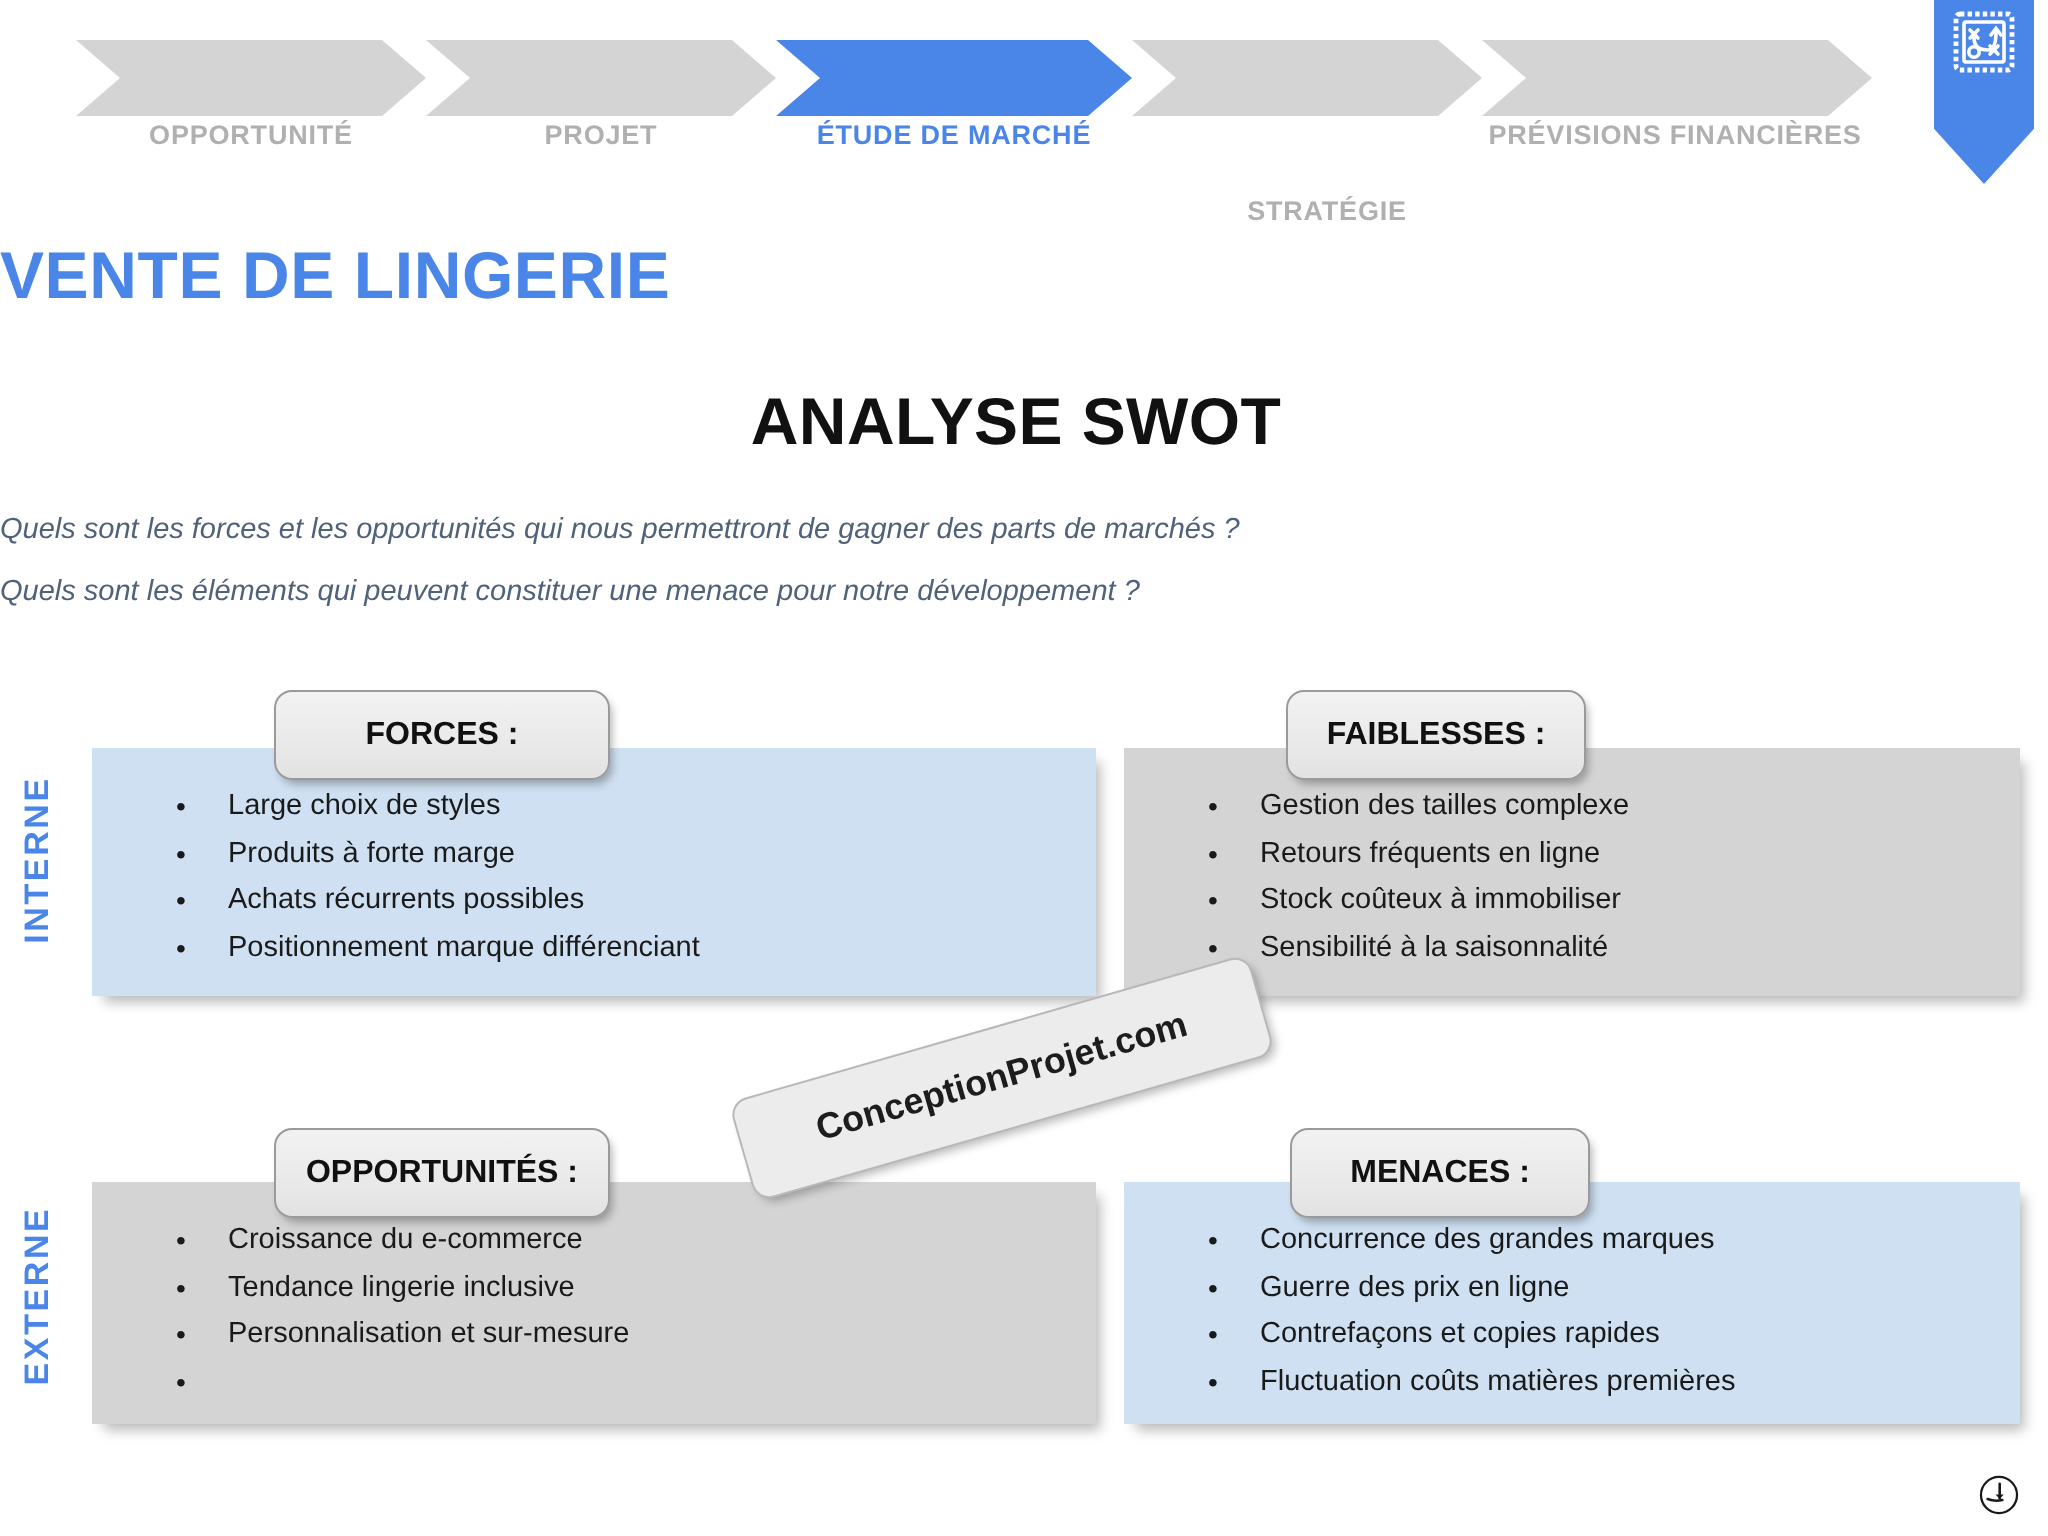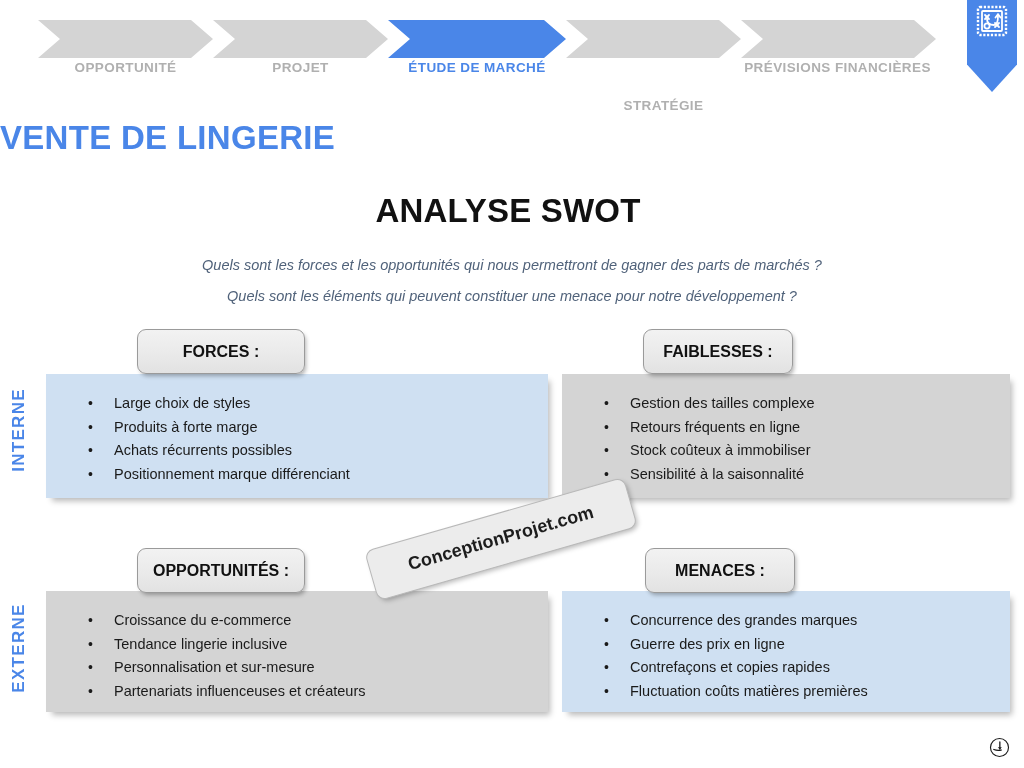--- a/index.html
+++ b/index.html
@@ -93,21 +93,21 @@
     text-align: center;
     font-size: 33px;
     font-weight: bold;
     color: #111111;
     letter-spacing: 0.2px;
   }
   .question {
     position: absolute;
     left: 0;
     width: 1024px;
-    text-align: center;
+    text-align: left;
     font-size: 14.5px;
     font-style: italic;
     color: #50627a;
   }
   .q-0 { top: 257px; }
   .q-1 { top: 288px; }
 
   
   .axis-label {
     position: absolute;
@@ -167,20 +167,21 @@
     line-height: 43px;
     text-align: center;
     font-size: 16px;
     font-weight: bold;
     color: #111;
     background: linear-gradient(180deg, #f2f2f2 0%, #eaeaea 55%, #e2e2e2 100%);
     border: 1px solid #9a9a9a;
     border-radius: 9px;
     box-shadow: 2px 3px 4px -1px rgba(0,0,0,0.3);
     z-index: 5;
+    margin-top: 16px;
   }
   .pill-forces     { left: 137px; top: 329px; width: 168px; }
   .pill-faiblesses { left: 643px; top: 329px; width: 150px; }
   .pill-opport     { left: 137px; top: 548px; width: 168px; }
   .pill-menaces    { left: 645px; top: 548px; width: 150px; }
 
   
   .watermark {
     position: absolute;
     left: 366px;
@@ -281,21 +282,21 @@
     <li><span class="bull">•</span><span>Stock coûteux à immobiliser</span></li>
     <li><span class="bull">•</span><span>Sensibilité à la saisonnalité</span></li>
   </ul>
 </div>
 
 <div class="panel grey p-opport">
   <ul>
     <li><span class="bull">•</span><span>Croissance du e-commerce</span></li>
     <li><span class="bull">•</span><span>Tendance lingerie inclusive</span></li>
     <li><span class="bull">•</span><span>Personnalisation et sur-mesure</span></li>
-    <li><span class="bull">•</span><span>Partenariats influenceuses et créateurs</span></li>
+    <li><span class="bull">•</span></li>
   </ul>
 </div>
 
 <div class="panel blue p-menaces">
   <ul>
     <li><span class="bull">•</span><span>Concurrence des grandes marques</span></li>
     <li><span class="bull">•</span><span>Guerre des prix en ligne</span></li>
     <li><span class="bull">•</span><span>Contrefaçons et copies rapides</span></li>
     <li><span class="bull">•</span><span>Fluctuation coûts matières premières</span></li>
   </ul>

